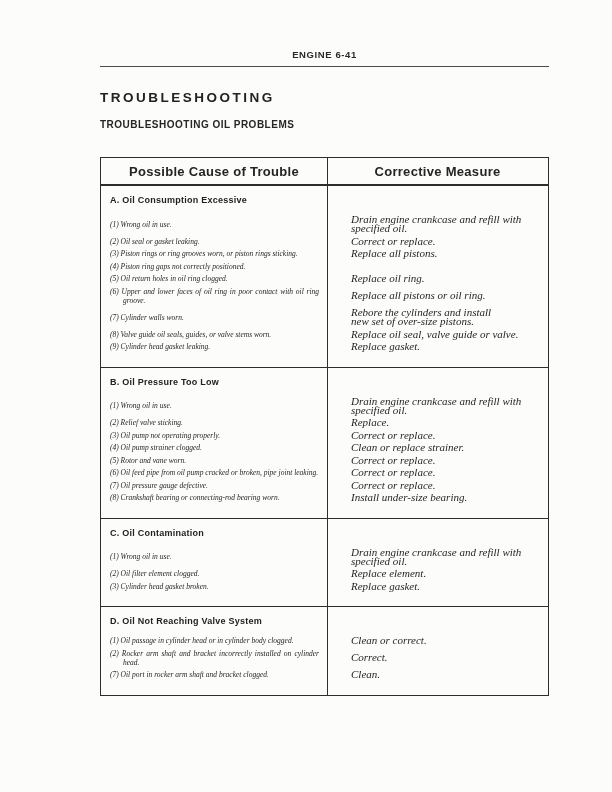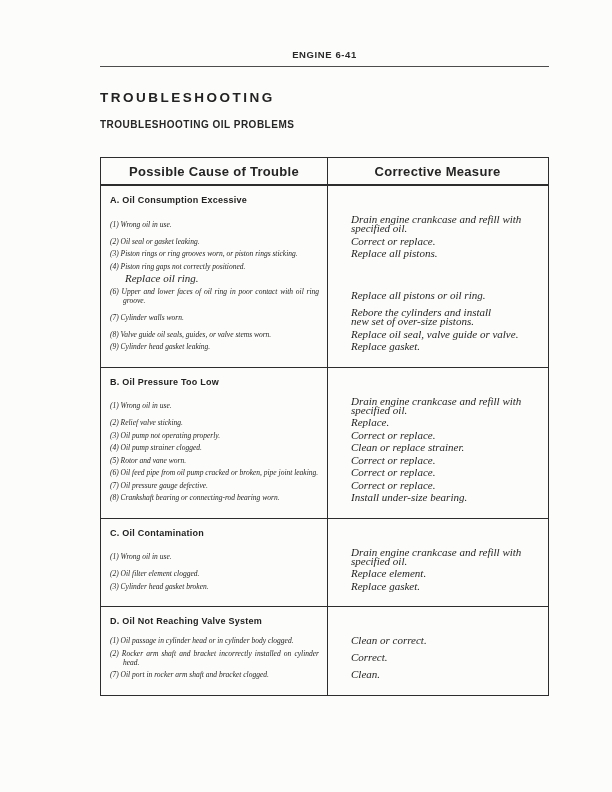--- a/index.html
+++ b/index.html
@@ -162,20 +162,21 @@
             <div class="measure">Correct or replace.</div>
           </div>
           <div class="row">
             <div class="cause">(3) Piston rings or ring grooves worn, or piston rings sticking.</div>
             <div class="measure">Replace all pistons.</div>
           </div>
           <div class="row">
             <div class="cause">(4) Piston ring gaps not correctly positioned.</div>
           </div>
           <div class="row">
+            <div class="cause">(5) Oil return holes in oil ring clogged.</div>
             <div class="measure">Replace oil ring.</div>
           </div>
           <div class="row">
             <div class="cause">(6) Upper and lower faces of oil ring in poor contact with oil ring groove.</div>
             <div class="measure">Replace all pistons or oil ring.</div>
           </div>
           <div class="row">
             <div class="cause">(7) Cylinder walls worn.</div>
             <div class="measure">Rebore the cylinders and install
 new set of over-size pistons.</div>

